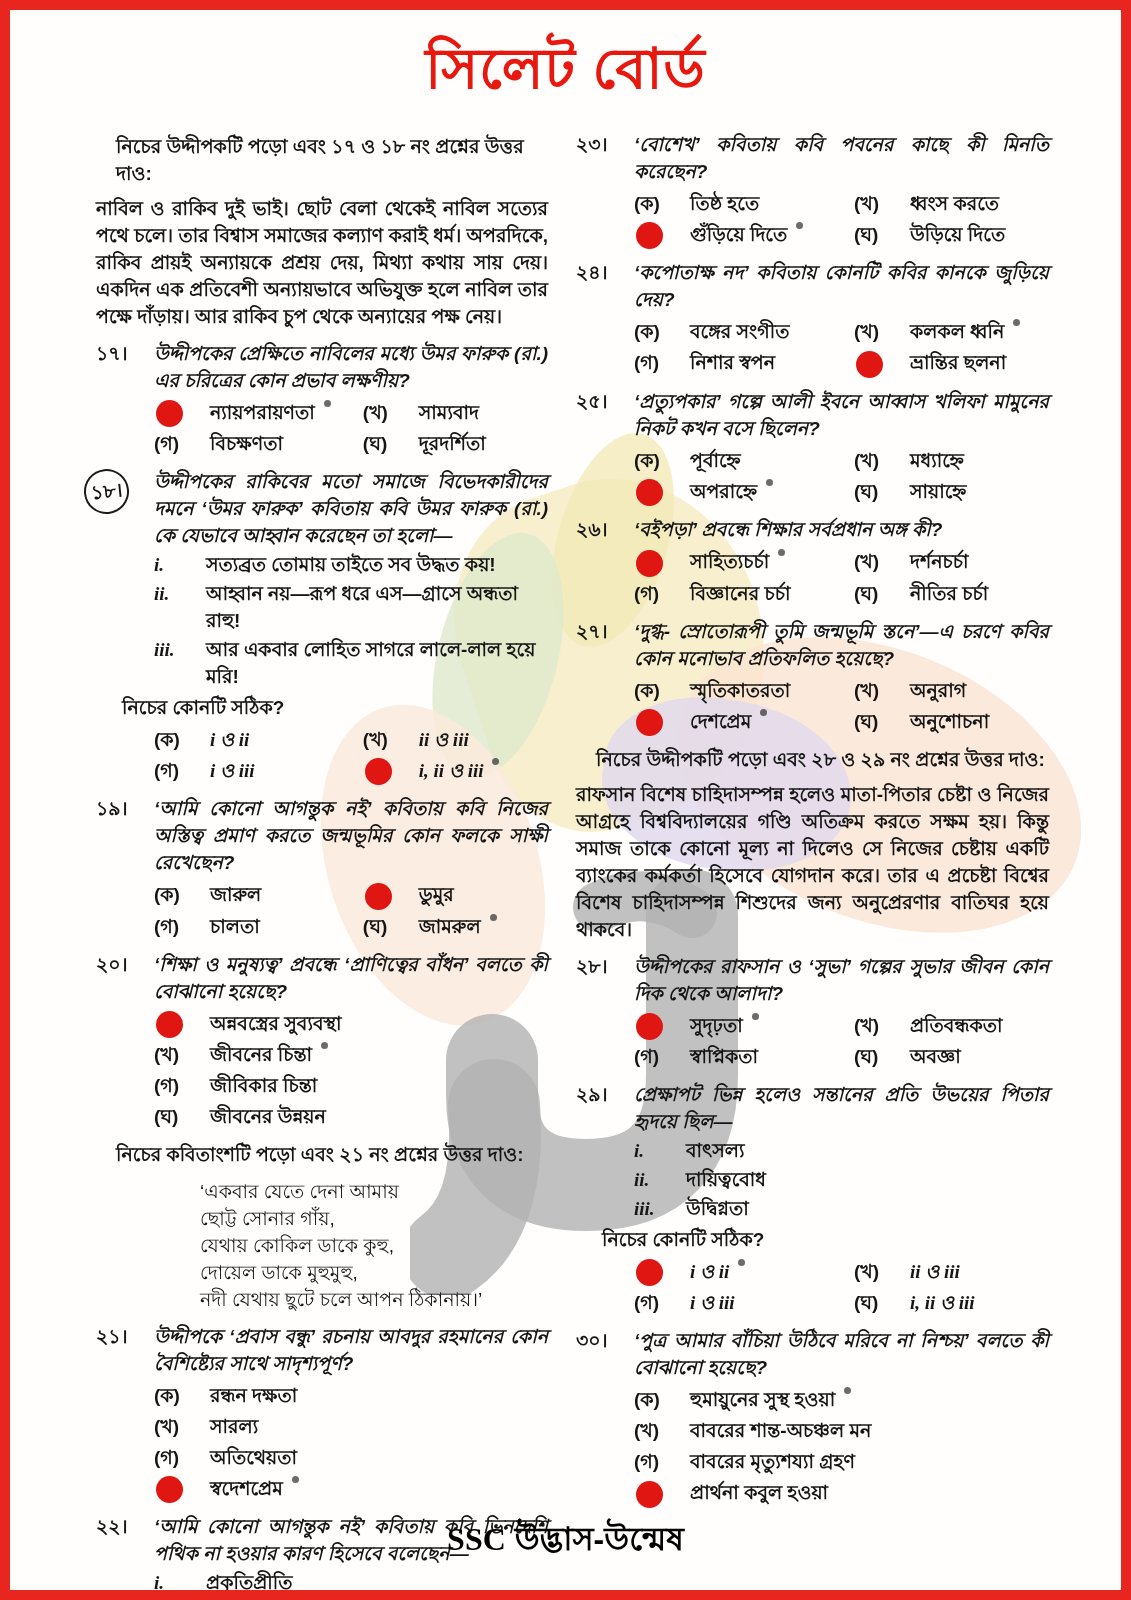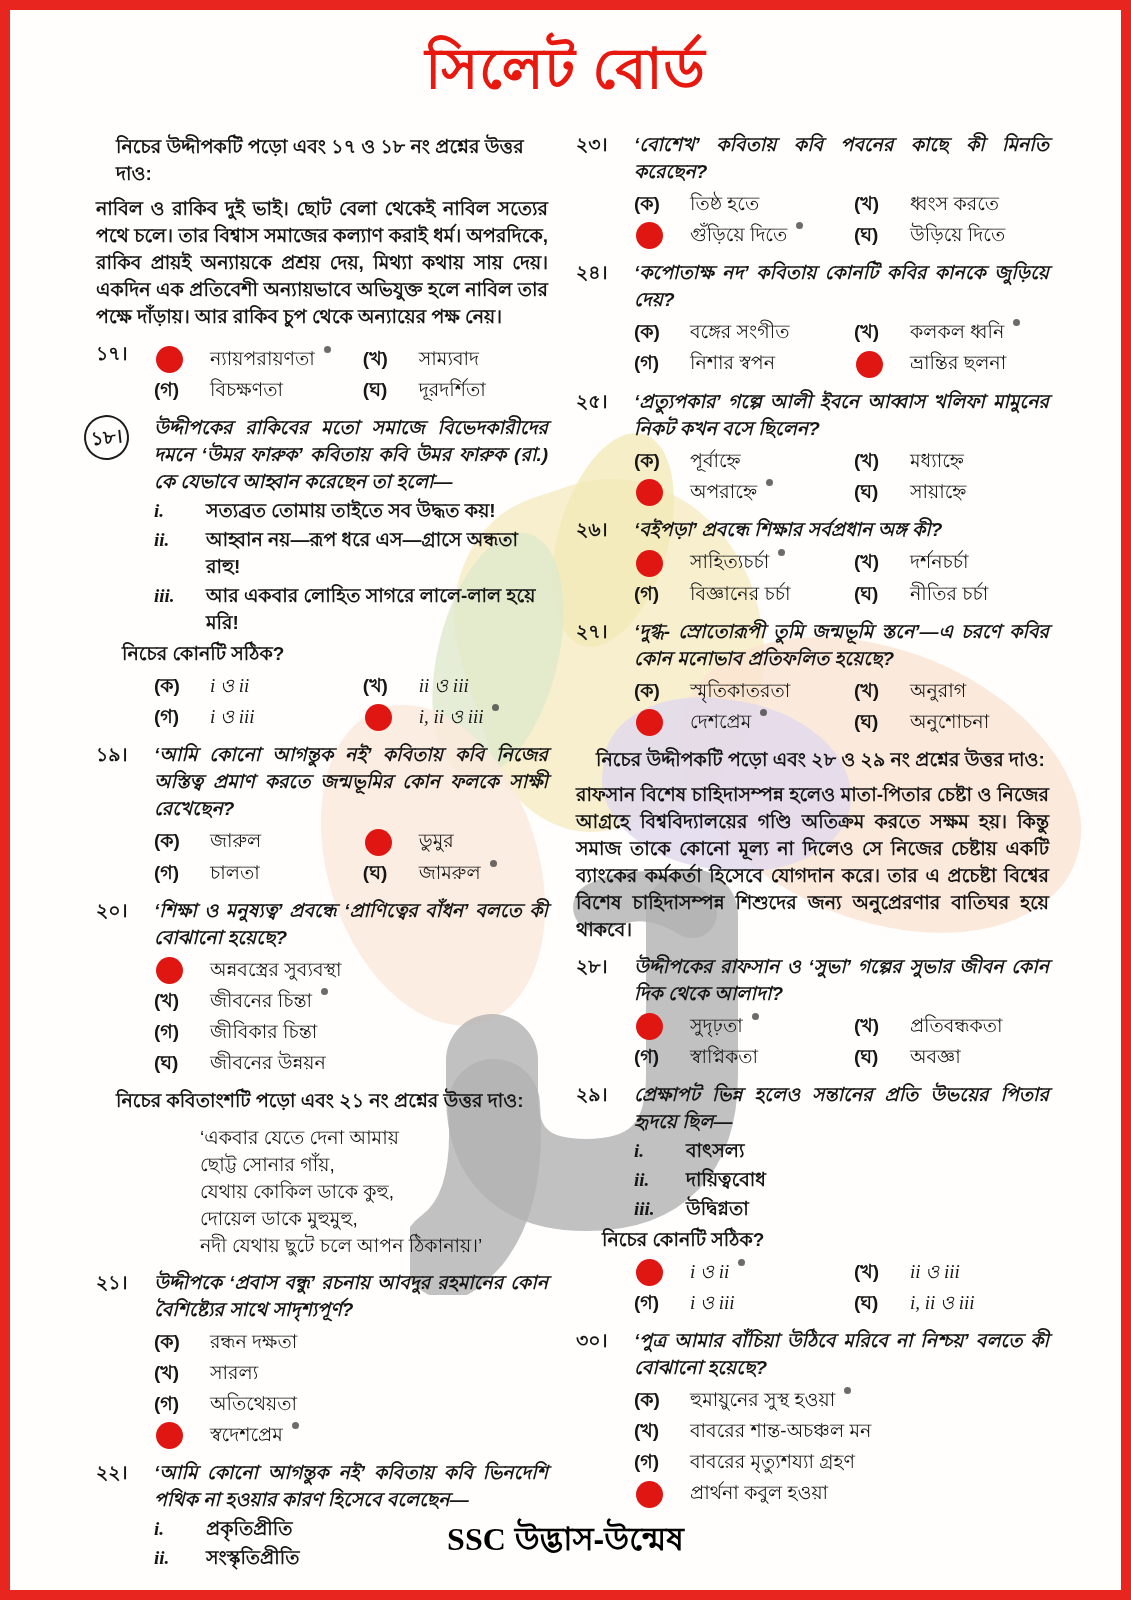--- a/index.html
+++ b/index.html
@@ -45,21 +45,21 @@
   .qbody{flex:1;min-width:0;}
   .qtext{font-weight:700;text-align:justify;font-style:italic;}
   .roman-row{display:flex;margin-top:2px;}
   .roman-label{flex:0 0 52px;font-family:"Liberation Serif","DejaVu Serif",serif;font-style:italic;font-weight:700;}
   .roman-text{font-weight:700;}
   .prompt{font-weight:700;margin:4px 0 2px -32px;}
   .opts{margin-top:3px;}
   .opts.grid{display:grid;grid-template-columns:53% 47%;}
   .opt{display:flex;align-items:flex-start;padding:2px 0;}
   .opt-label{flex:0 0 56px;font-weight:700;}
-  .opt-text{font-weight:400;}
+  .opt-text{font-weight:700;}
   .opt-text.roman{font-family:"Liberation Serif","DejaVu Serif",serif;font-style:italic;}
   .answer-dot{
     display:inline-block;width:27px;height:27px;border-radius:50%;
     background:#e01613;margin-left:2px;vertical-align:middle;
   }
   .pen-mark{
     display:inline-block;width:7px;height:7px;border-radius:50%;
     background:#3a3a3a;opacity:.75;margin-left:9px;vertical-align:middle;
   }
 
@@ -104,20 +104,21 @@
 
   <div class="page-title">সিলেট বোর্ড</div>
 
   <div class="columns">
     <div class="col-left" id="col-left">
         <div class="block-header">নিচের উদ্দীপকটি পড়ো এবং ১৭ ও ১৮ নং প্রশ্নের উত্তর দাও:</div>
         <div class="block-para">নাবিল ও রাকিব দুই ভাই। ছোট বেলা থেকেই নাবিল সত্যের পথে চলে। তার বিশ্বাস সমাজের কল্যাণ করাই ধর্ম। অপরদিকে, রাকিব প্রায়ই অন্যায়কে প্রশ্রয় দেয়, মিথ্যা কথায় সায় দেয়। একদিন এক প্রতিবেশী অন্যায়ভাবে অভিযুক্ত হলে নাবিল তার পক্ষে দাঁড়ায়। আর রাকিব চুপ থেকে অন্যায়ের পক্ষ নেয়।</div>
         <div class="q">
           <div class="qnum"><span>১৭।</span></div>
           <div class="qbody">
+            <div class="qtext">উদ্দীপকের প্রেক্ষিতে নাবিলের মধ্যে উমর ফারুক (রা.) এর চরিত্রের কোন প্রভাব লক্ষণীয়?</div>
             <div class="opts grid">
               <div class="opt">
                 <span class="opt-label"><span class="answer-dot"></span></span>
                 <span class="opt-text">ন্যায়পরায়ণতা</span>
                 <span class="pen-mark"></span>
               </div>
               <div class="opt">
                 <span class="opt-label">(খ)</span>
                 <span class="opt-text">সাম্যবাদ</span>
               </div>

